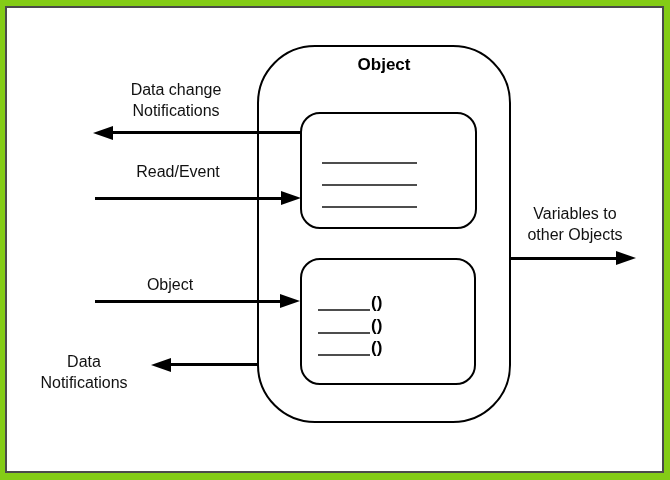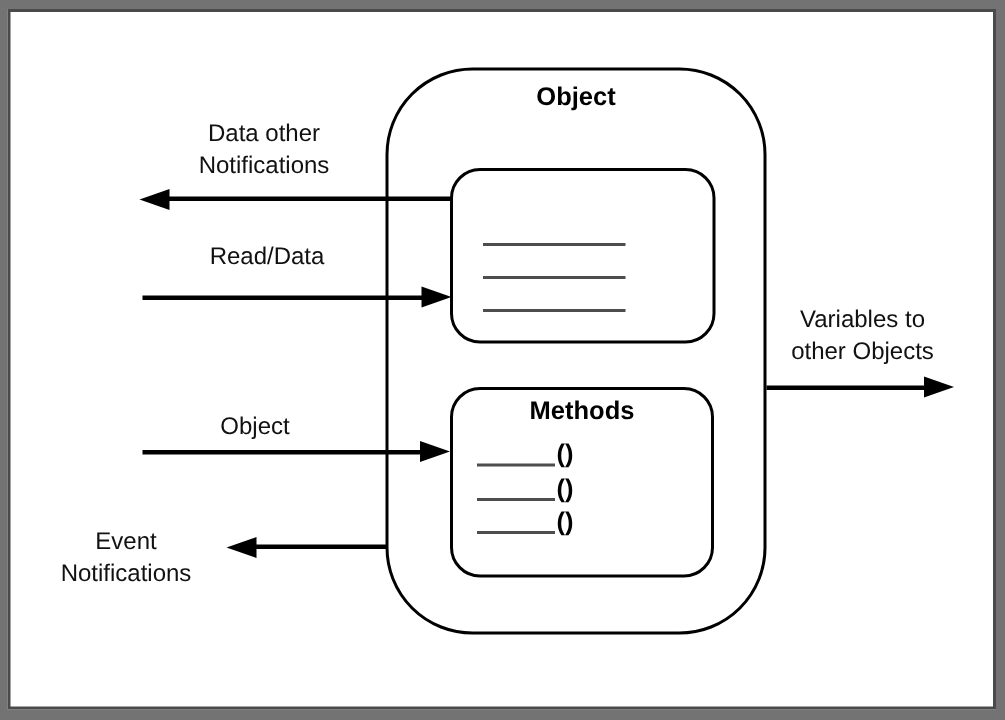--- a/index.html
+++ b/index.html
@@ -3,21 +3,21 @@
 <meta charset="utf-8">
 <style>
   * { margin: 0; padding: 0; box-sizing: border-box; }
   html, body { background: #ffffff; }
   body { font-family: "Liberation Sans", sans-serif; color: #111111; }
 
   .canvas {
     position: relative;
     width: 670px;
     height: 480px;
-    background: #737373;
+    background: #84cc16;
     overflow: hidden;
   }
 
   
   .frame {
     position: absolute;
     left: 5px; top: 6px;
     width: 659px; height: 467px;
     border: 2px solid #4a4a4a;
     background: #ffffff;
@@ -148,39 +148,38 @@
 
   <div class="object-box"></div>
   <div class="box-title object-title">Object</div>
 
   <div class="inner-box variables-box"></div>
   <div class="blank-line v1"></div>
   <div class="blank-line v2"></div>
   <div class="blank-line v3"></div>
 
   <div class="inner-box methods-box"></div>
-  <div class="box-title methods-title">Methods</div>
   <div class="method-row m1">
     <span class="m-line"></span>
     <span class="m-paren">()</span>
   </div>
   <div class="method-row m2">
     <span class="m-line"></span>
     <span class="m-paren">()</span>
   </div>
   <div class="method-row m3">
     <span class="m-line"></span>
     <span class="m-paren">()</span>
   </div>
 
-  <div class="label data-change-label">Data other
+  <div class="label data-change-label">Data change
 Notifications</div>
-  <div class="label read-write-label">Read/Data</div>
+  <div class="label read-write-label">Read/Event</div>
   <div class="label invoke-label">Object</div>
-  <div class="label event-label">Event
+  <div class="label event-label">Data
 Notifications</div>
   <div class="label references-label">Variables to
 other Objects</div>
 
   <div>
     <div class="shaft a-datachange-shaft"></div>
     <div class="head left a-datachange-head"></div>
   </div>
 
   <div>

